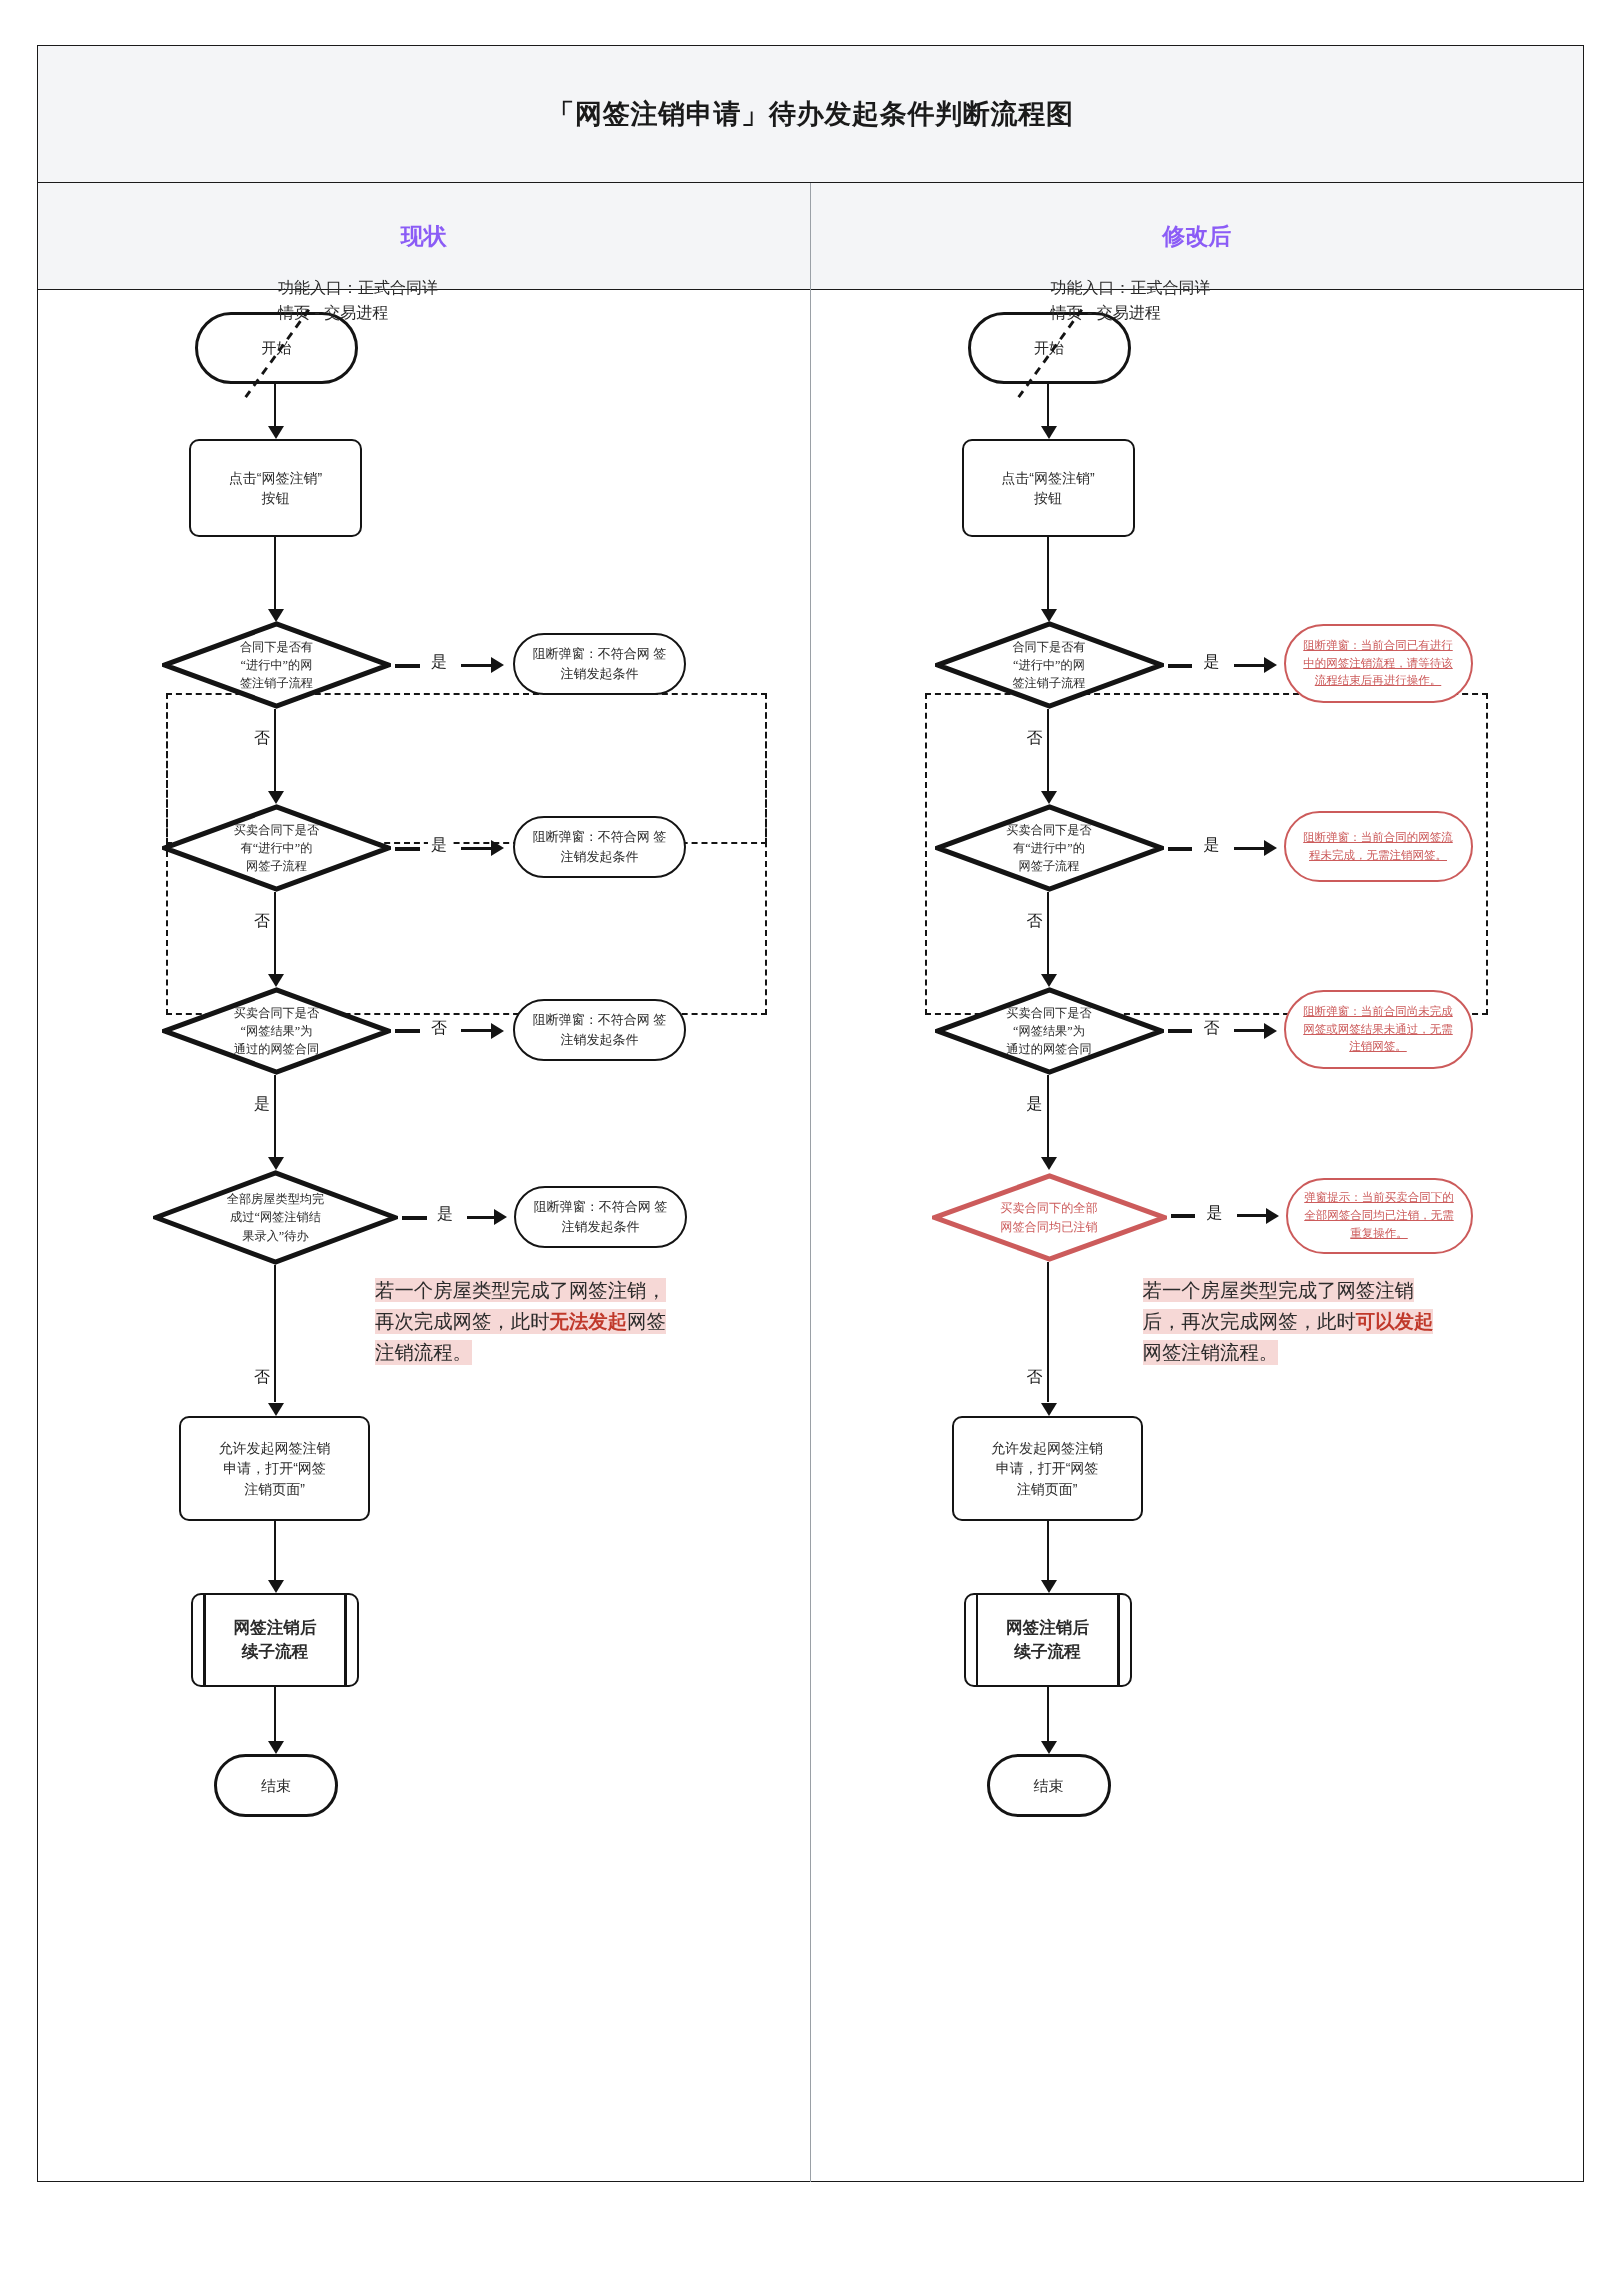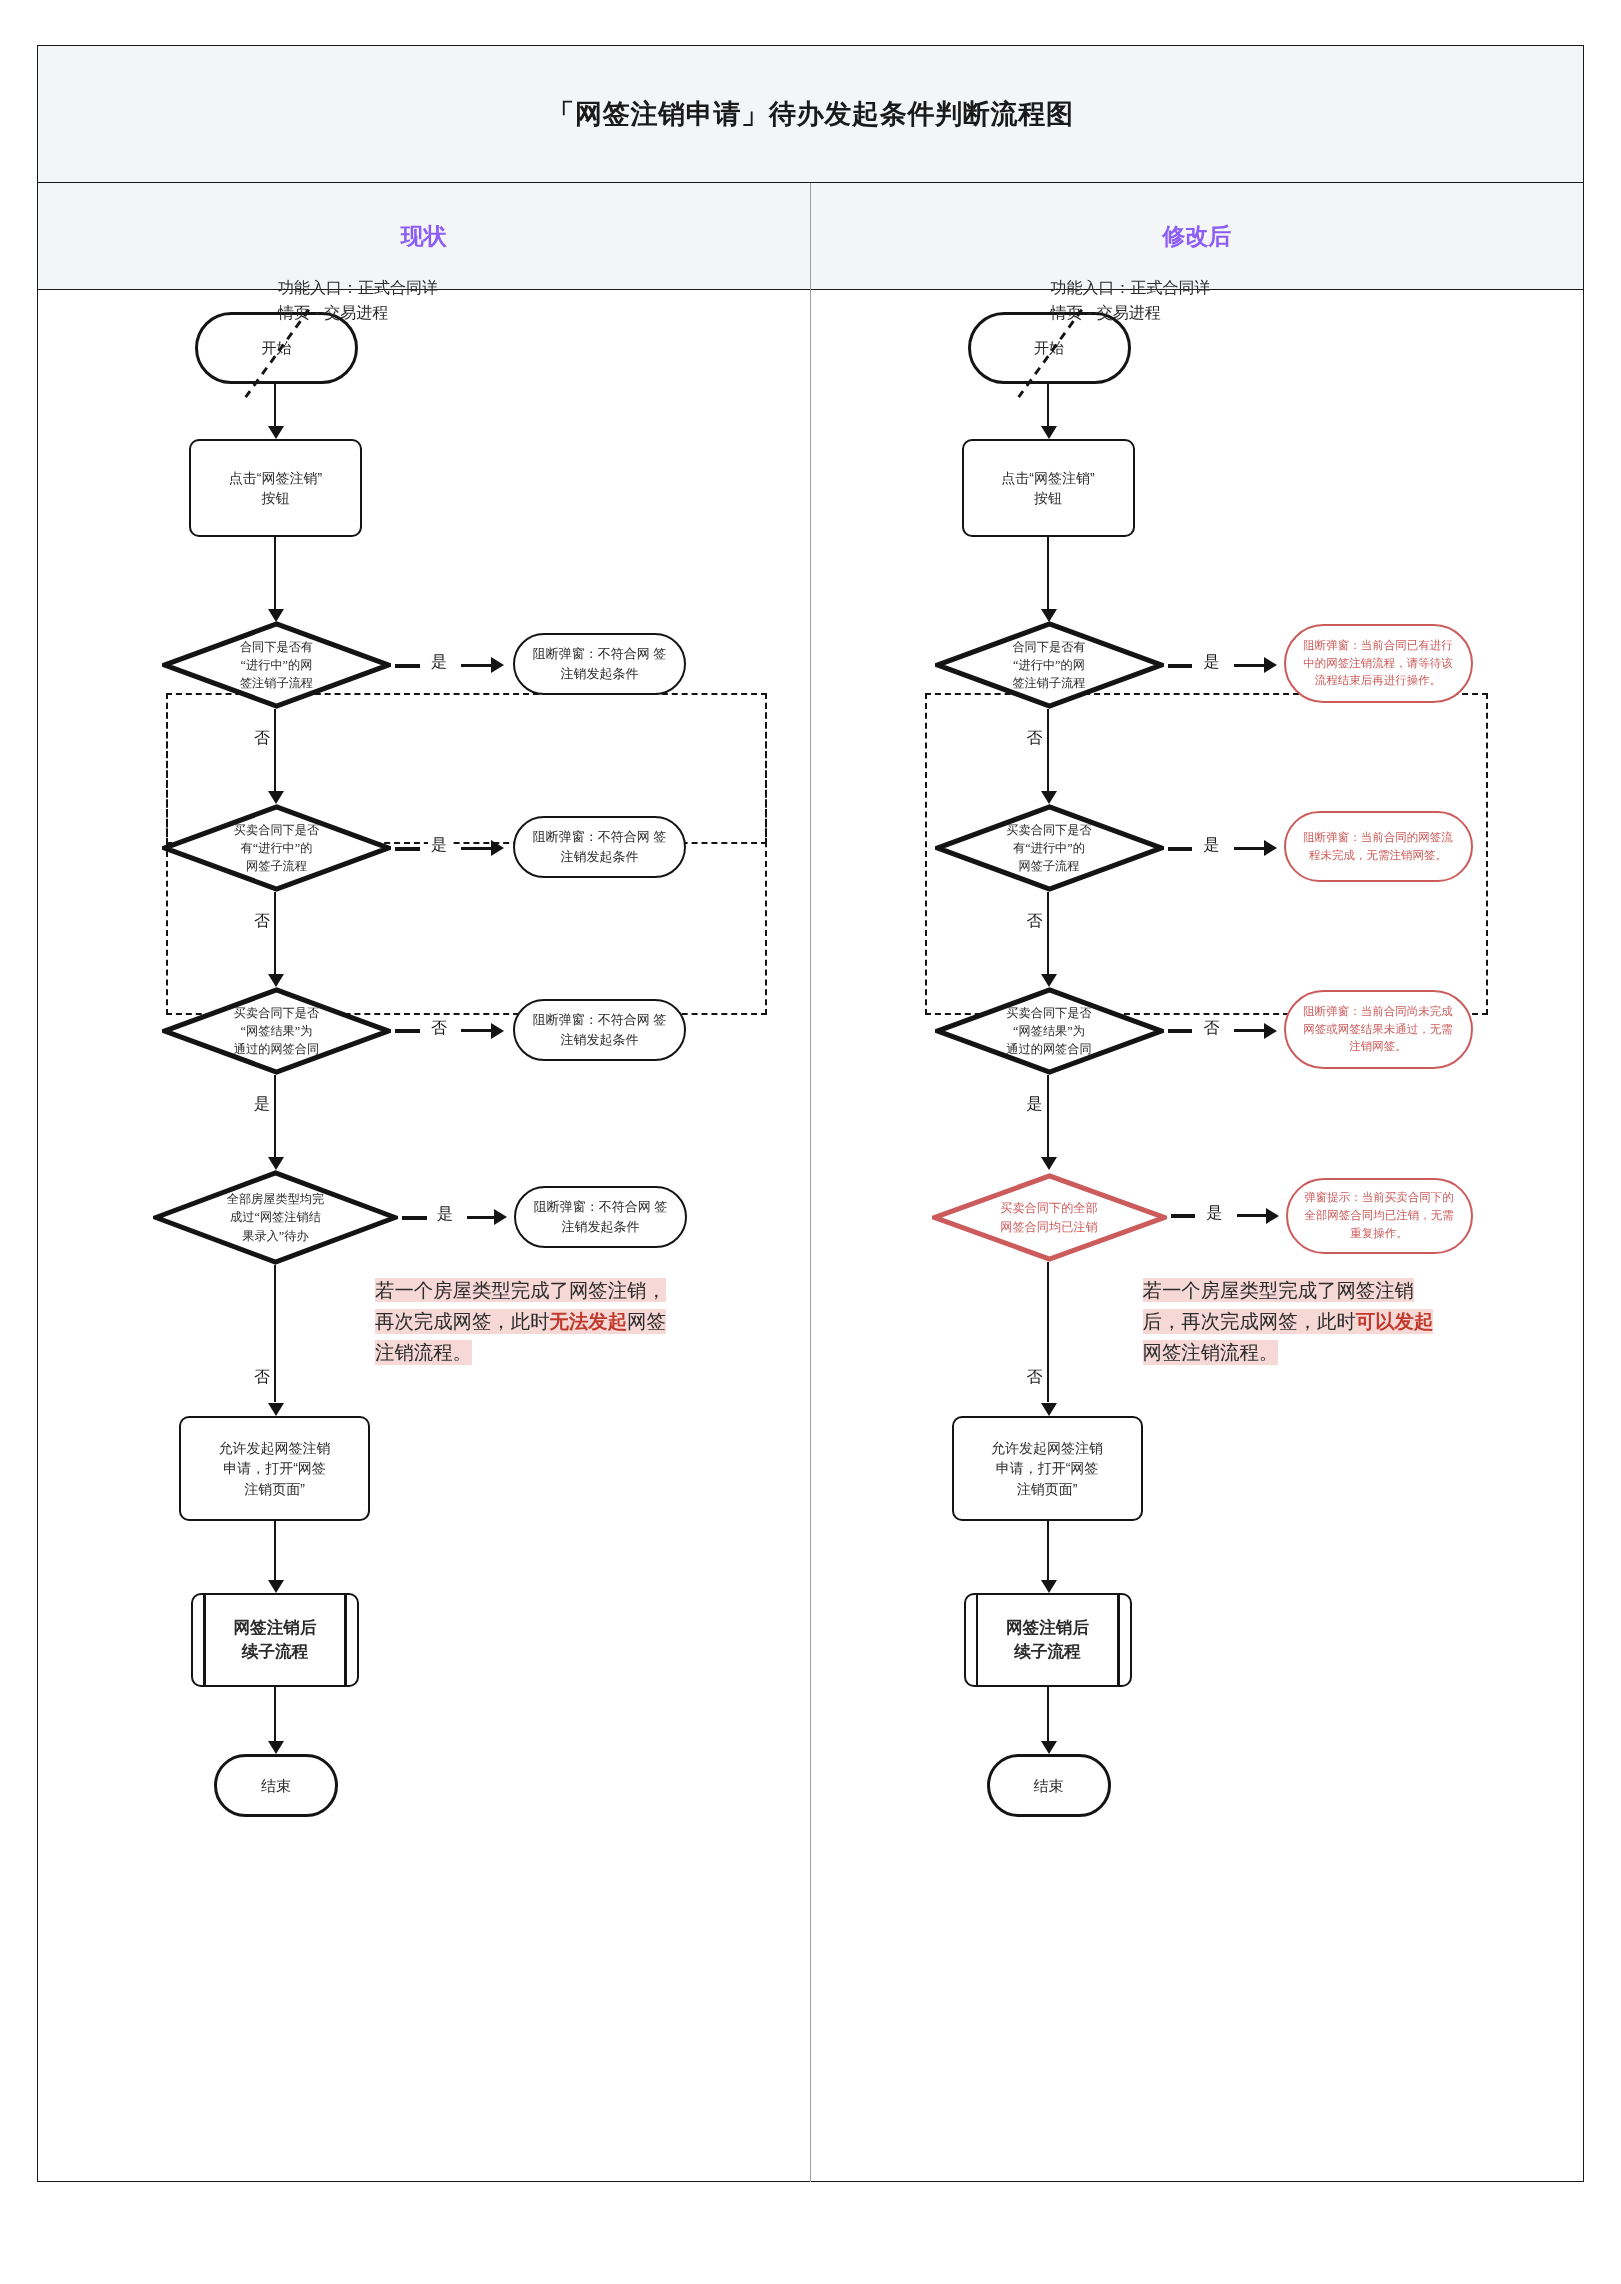--- a/index.html
+++ b/index.html
@@ -108,21 +108,21 @@
   .callout {
     position: absolute;
     display: flex; align-items: center; justify-content: center;
     text-align: center;
     border: 2.9px solid #141414;
     border-radius: 40px;
     background: #ffffff;
     font-size: 13px; color: #2b2b2b; line-height: 1.55;
     padding: 5.8px 14.4px;
   }
-  .callout.red { border-color: #cc5b5b; color: #cc5b5b; font-size: 11.5px; }
+  .callout.red { border-color: #cc5b5b; color: #cc5b5b; font-size: 11.5px; text-decoration: underline; }
 
   
   .diamond.red .dlabel { color: #cc5b5b; }
 
   
   .vline { position: absolute; width: 2.2px; background: #141414; }
   .hline { position: absolute; height: 2.9px; background: #141414; }
   .arrow-down {
     position: absolute; width: 0; height: 0;
     border-left: 8px solid transparent;

